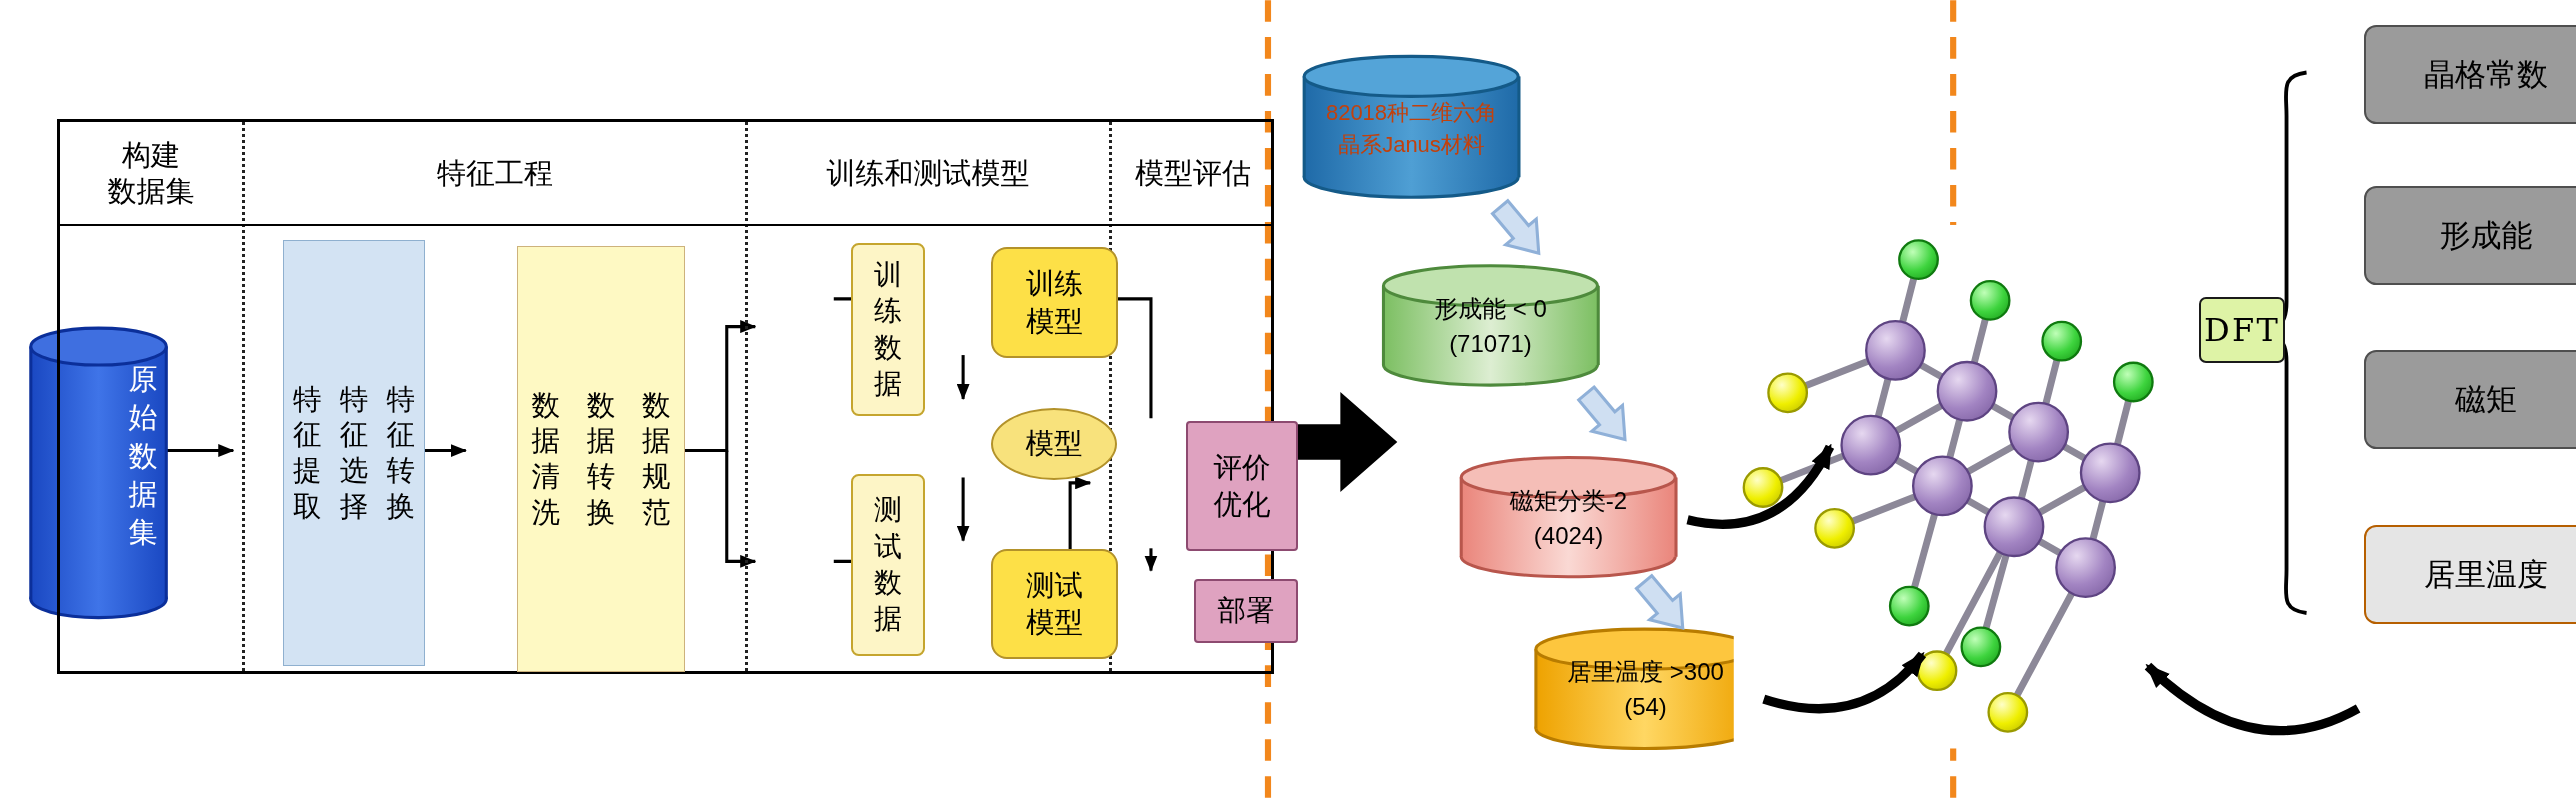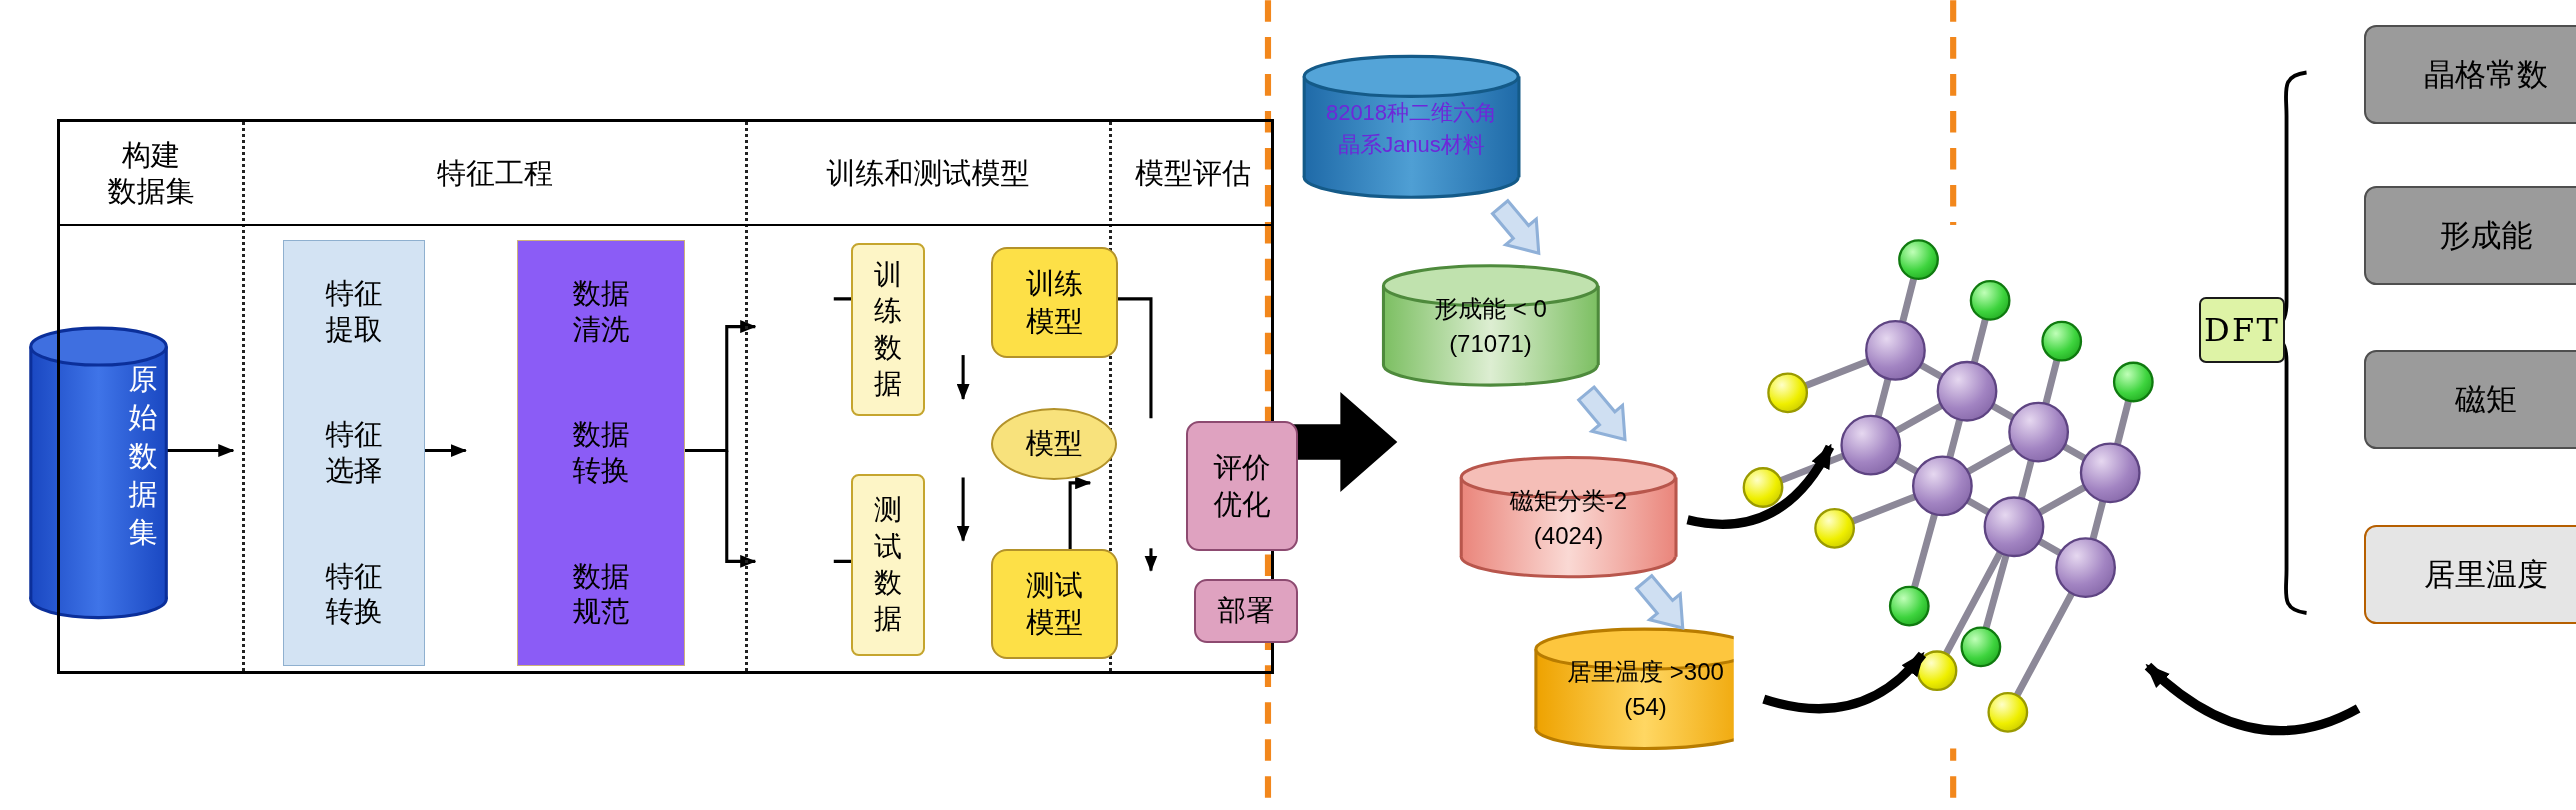--- a/index.html
+++ b/index.html
@@ -1,32 +1,32 @@
 <!DOCTYPE html>
 <html style="font-size:12.3px"><head>
 <meta charset="utf-8">
 <style>
   html,body{margin:0;padding:0;background:#fff;}
   #stage{position:relative;width:2576px;height:811px;background:#fff;overflow:hidden;
          font-family:"Liberation Sans",sans-serif;color:#000;}
   .abs{position:absolute;box-sizing:border-box;margin-left:44px;}
   .ml{white-space:pre-line;text-align:center;}
   .cc{display:flex;align-items:center;justify-content:center;}
-  .col{display:flex;flex-direction:column;align-items:center;justify-content:space-around;}
+  .col{display:flex;align-items:center;justify-content:space-around;}
   #svgL{position:absolute;left:0;top:0;z-index:1;}
   #htmlL{position:absolute;left:0;top:0;width:100%;height:100%;z-index:2;}
   
   #flowchart{left:13px;top:119px;width:1217px;height:555px;border:3.1px solid #000;}
   .vsep{position:absolute;top:0;height:100%;border-left:3.1px dotted #222;}
   .hline{position:absolute;left:0;top:102px;width:100%;border-top:2.3px solid #000;}
   .hdr{position:absolute;top:0;height:102px;font-size:29px;line-height:1.25;}
   .stepbox{position:absolute;font-size:28.5px;line-height:1.25;}
   .yellowbox{background:#fdf5c6;border:2.3px solid #c5a52e;border-radius:7.7px;font-size:28px;line-height:1.3;}
   .ymbox{background:#fde047;border:2.3px solid #b3922a;border-radius:16px;font-size:28.5px;line-height:1.3;}
-  .pinkbox{background:#dfa2c0;border:2.3px solid #8d4a70;border-radius:13px;font-size:28.5px;line-height:1.3;}
+  .pinkbox{background:#dfa2c0;border:2.3px solid #8d4a70;border-radius:4px;font-size:28.5px;line-height:1.3;}
   
   .dbl{position:absolute;display:flex;flex-direction:column;align-items:center;justify-content:center;line-height:1.45;}
   
   .outbox{left:2320px;width:244px;height:99px;border-radius:12.3px;font-size:31px;
           background:#9b9b9b;border:2.3px solid #4f4f4f;}
   .outbox.orange{background:#e5e5e5;border-color:#b65f00;}
 </style>
 </head>
 <body>
 
@@ -223,21 +223,21 @@
 
     <div class="stepbox col" style="left:223px;top:118px;width:140px;height:424px;background:#d3e3f3;border:1.5px solid #8fb0cf">
       <div class="ml">特征
 提取</div>
       <div class="ml">特征
 选择</div>
       <div class="ml">特征
 转换</div>
     </div>
 
-    <div class="stepbox col" style="left:457px;top:118px;width:166px;height:424px;background:#8b5cf6;border:1.5px solid #cdb27c">
+    <div class="stepbox col" style="left:457px;top:124px;width:166px;height:424px;background:#fef9c3;border:1.5px solid #cdb27c">
       <div class="ml">数据
 清洗</div>
       <div class="ml">数据
 转换</div>
       <div class="ml">数据
 规范</div>
     </div>
 
     <div class="abs yellowbox cc ml" style="left:747px;top:121px;width:74px;height:173px">训
 练
@@ -256,21 +256,21 @@
 优化</div>
     <div class="abs pinkbox cc ml" style="left:1090px;top:457px;width:104px;height:64px">部署</div>
   </div>
 
   <div class="abs ml" style="left:59px;top:360px;width:80px;font-size:29px;line-height:1.32;color:#fff">原
 始
 数
 据
 集</div>
 
-  <div class="dbl" style="left:1298px;top:79px;width:227px;height:99px;font-size:22px;color:#6d28d9">
+  <div class="dbl" style="left:1298px;top:79px;width:227px;height:99px;font-size:22px;color:#c2410c">
     <div>82018种二维六角</div>
     <div>晶系Janus材料</div>
   </div>
   <div class="dbl" style="left:1377px;top:288px;width:227px;height:77px;font-size:24px">
     <div>形成能 &lt; 0</div>
     <div>(71071)</div>
   </div>
   <div class="dbl" style="left:1455px;top:480px;width:227px;height:77px;font-size:24px">
     <div>磁矩分类-2</div>
     <div>(4024)</div>

